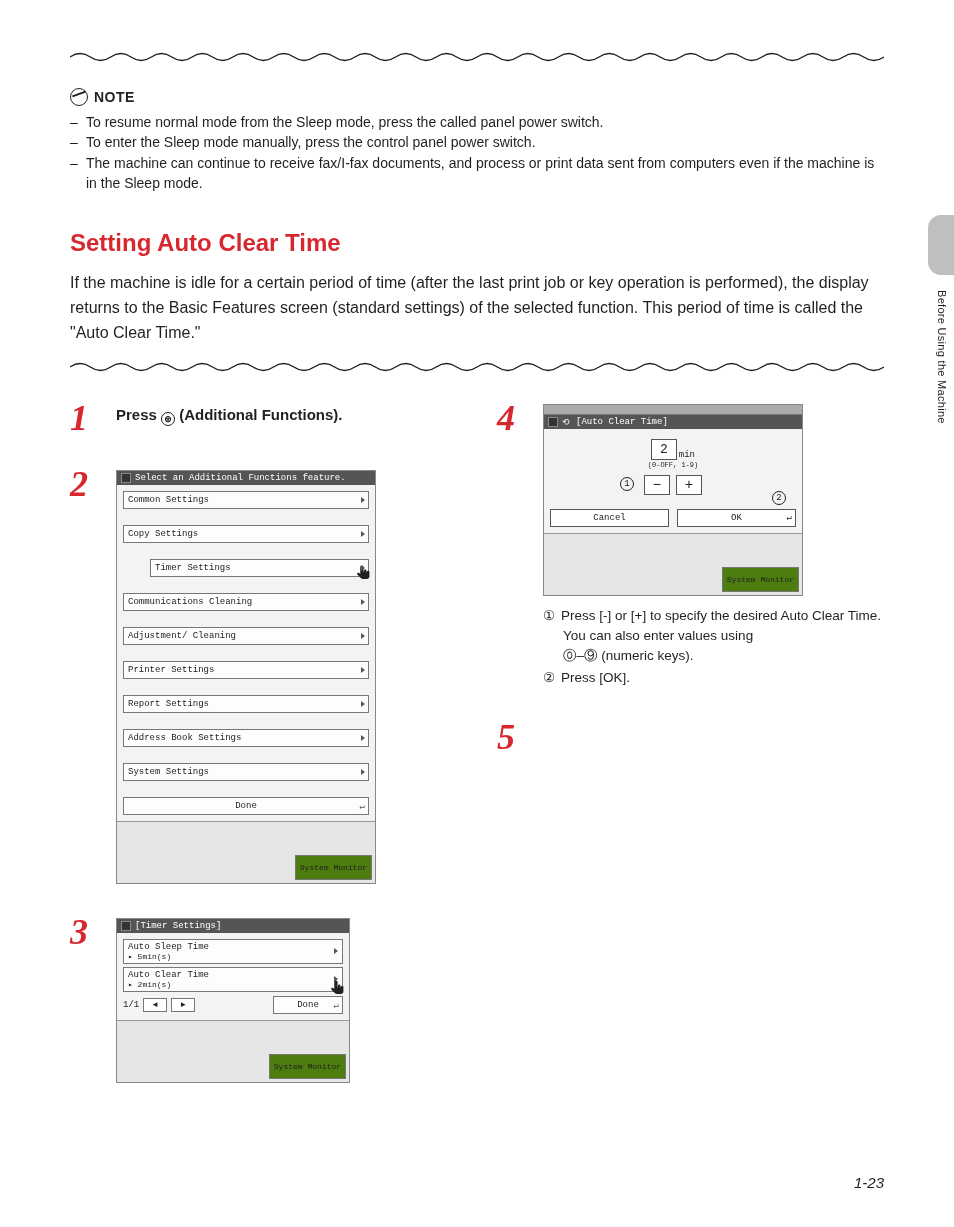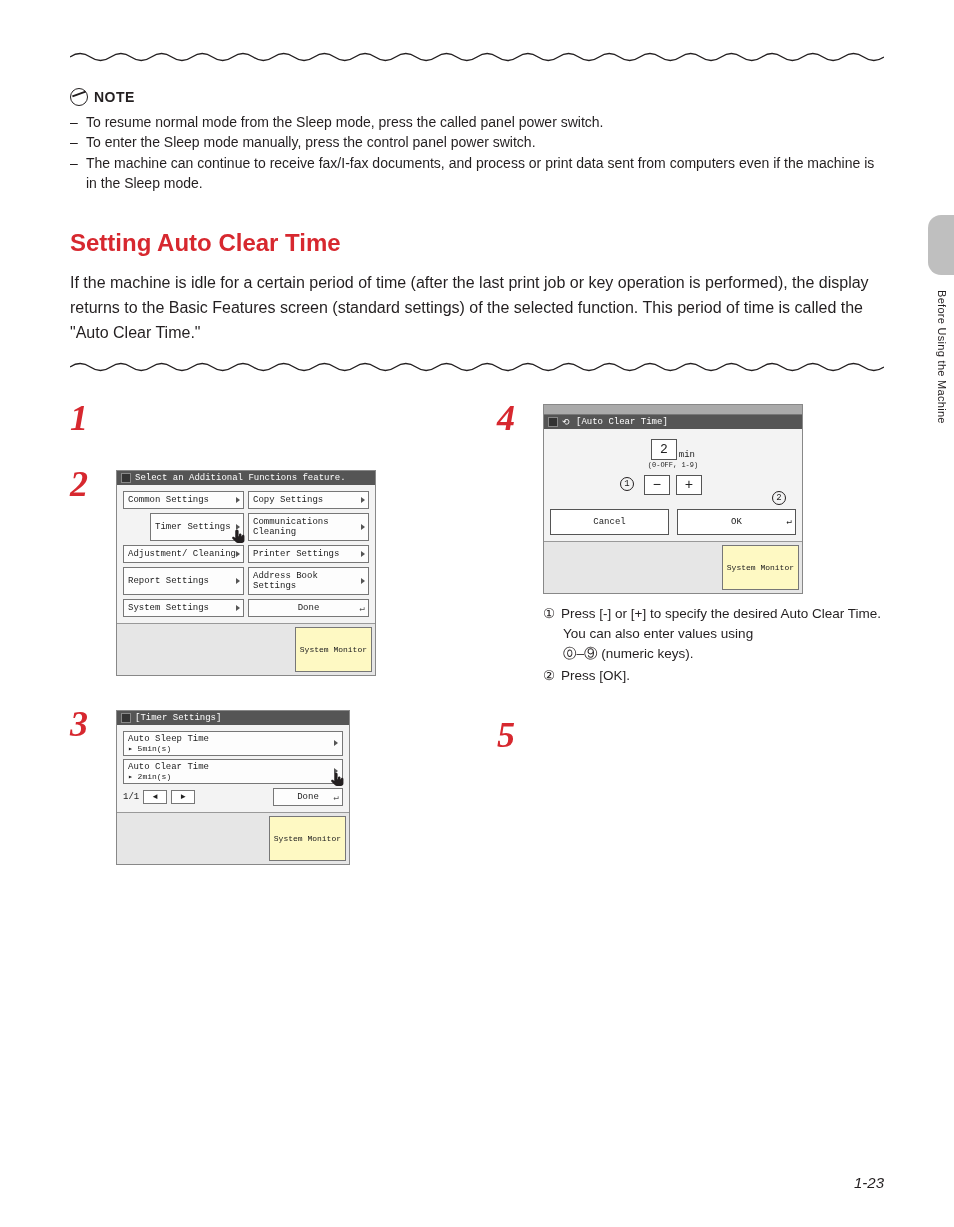--- a/index.html
+++ b/index.html
@@ -64,40 +64,40 @@
   .panel {
     border: 1px solid #888; background: #f3f3f3;
     font-family: "Courier New", monospace; font-size: 9px;
     color: #222;
   }
   .panel-header {
     background: #555; color: #fff; padding: 2px 4px; font-size: 9px;
     display: flex; align-items: center; gap: 4px;
   }
   .panel-inner { padding: 6px; }
-  .grid2 { display: grid; grid-template-columns: 1fr 1fr; gap: 4px; }
+  .grid2 { display: grid; grid-template-columns: 1fr; gap: 16px; }
   .sbtn {
     border: 1px solid #777; background: #fdfdfd; padding: 3px 4px;
     min-height: 18px; display: flex; align-items: center; position: relative;
   }
   .sbtn.tri::after {
     content: ""; position: absolute; right: 3px; top: 50%;
     transform: translateY(-50%);
     border-left: 4px solid #555; border-top: 3px solid transparent;
     border-bottom: 3px solid transparent;
   }
   .sbtn.arrow::after {
     content: "↵"; position: absolute; right: 3px; top: 50%;
     transform: translateY(-50%); font-size: 9px; color: #555;
   }
   .panel-footer {
     border-top: 1px solid #999; padding: 3px; display: flex;
     justify-content: flex-end; background: #e6e6e6;
   }
-  .sysmon { border: 1px solid #777; background: #fef9c3; padding: 17px 4px; font-size: 8px; }
+  .sysmon { border: 1px solid #777; background: #4d7c0f; padding: 7px 4px; font-size: 8px; margin-top: 30px; }
   .row-item {
     border: 1px solid #777; background: #fdfdfd; padding: 2px 4px;
     margin-bottom: 3px; display: flex; justify-content: space-between;
     align-items: center; position: relative;
   }
   .row-item .chev {
     border-left: 4px solid #555; border-top: 3px solid transparent;
     border-bottom: 3px solid transparent; width: 0; height: 0;
   }
   .sub { font-size: 8px; }
@@ -109,21 +109,21 @@
   .p4-body { display: flex; flex-direction: column; align-items: center; padding: 10px 6px 6px; }
   .minbox { border: 1px solid #555; padding: 2px 8px; font-size: 13px; background: #fff; }
   .plusminus { display: flex; gap: 6px; margin-top: 6px; align-items: center; }
   .pm { border: 1px solid #555; width: 26px; height: 20px; background: #fff;
     display: flex; align-items: center; justify-content: center; font-size: 14px; }
   .circnum {
     display: inline-flex; width: 14px; height: 14px; border: 1px solid #231f20;
     border-radius: 50%; align-items: center; justify-content: center; font-size: 9px;
   }
   .okrow { display: flex; justify-content: space-between; width: 100%; margin-top: 14px; gap: 8px; }
-  .okbtn { flex: 1; border: 1px solid #555; background: #fff; height: 26px;
+  .okbtn { flex: 1; border: 1px solid #555; background: #fff; height: 18px;
     display: flex; align-items: center; justify-content: center; font-size: 9px; }
   .substep { font-size: 13.5px; line-height: 1.5; margin-top: 10px; }
   .substep .row { display: flex; gap: 6px; }
   .substep .row .n { flex-shrink: 0; }
   .substep .indent { margin-left: 20px; }
   .side-tab {
     position: absolute; right: 0; top: 215px;
     background: #bfbfbf; width: 26px; height: 60px;
     border-radius: 13px 0 0 13px;
   }
@@ -166,20 +166,25 @@
       <path d="M0 7 Q10 0 20 7 T40 7 T60 7 T80 7 T100 7 T120 7 T140 7 T160 7 T180 7 T200 7 T220 7 T240 7 T260 7 T280 7 T300 7 T320 7 T340 7 T360 7 T380 7 T400 7 T420 7 T440 7 T460 7 T480 7 T500 7 T520 7 T540 7 T560 7 T580 7 T600 7 T620 7 T640 7 T660 7 T680 7 T700 7 T720 7 T740 7 T760 7 T780 7 T800 7" fill="none" stroke="#231f20" stroke-width="1.3"></path>
     </svg>
 </div>
 
 <div class="steps-area">
 
   <div class="col">
 
     <div class="step">
       <div class="step-num">1</div>
+      <div class="step-body">
+        <p class="step-text">
+          <span>Press </span><span class="circ-icon">⊛</span><span> (Additional Functions).</span>
+        </p>
+      </div>
     </div>
 
     <div class="step">
       <div class="step-num">2</div>
       <div class="step-body">
         <div class="panel" style="width:260px;">
           <div class="panel-header">
             <span style="background:#333;border:1px solid #888;width:10px;height:10px;display:inline-block;"></span>
             <span>Select an Additional Functions feature.</span>
           </div>

